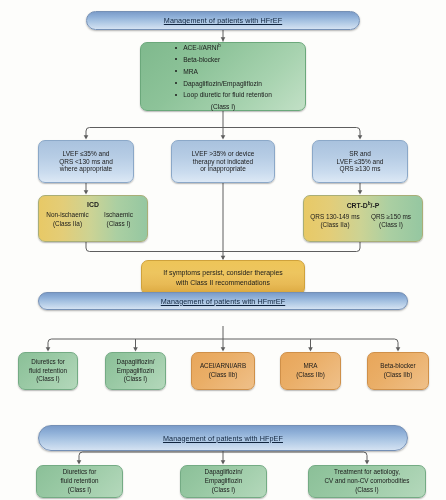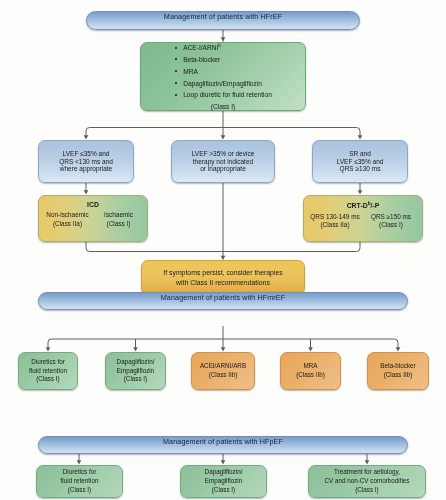--- a/index.html
+++ b/index.html
@@ -36,24 +36,26 @@
 
   
   .header-pill {
     position: absolute;
     border-radius: 14px;
     background: linear-gradient(to bottom,
                 #7b9cc9 0%, #8fb0d8 28%, #afc9e5 62%, #d4e2f2 100%);
     border: 1px solid #7590b5;
     box-shadow: 0 1px 2px rgba(0,0,0,0.3);
     display: flex;
+    align-items: center;
     justify-content: center;
     font-size: 7.2px;
     color: #10243d;
     letter-spacing: 0.1px;
+    text-decoration: underline;
   }
 
   
   .green-block {
     background: linear-gradient(135deg, #7fb98d 0%, #8dc399 35%, #a8d3b0 72%, #c2e0c6 100%);
     border: 1px solid #6ba87b;
   }
 
   .bullet-list {
     list-style: none;
@@ -297,21 +299,21 @@
   <div class="node leaf orange" style="left:280px; top:352px; width:61px; height:38px;">
     <span>MRA</span>
     <span>(Class IIb)</span>
   </div>
 
   <div class="node leaf orange" style="left:367px; top:352px; width:62px; height:38px;">
     <span>Beta-blocker</span>
     <span>(Class IIb)</span>
   </div>
 
-  <div class="header-pill" style="left:38px; top:425px; width:370px; height:18px;margin-top:11px;">
+  <div class="header-pill" style="left:38px; top:425px; width:370px; height:26px;">
     <span>Management of patients with HFpEF</span>
   </div>
 
   <div class="node leaf green" style="left:36px; top:465px; width:87px; height:33px;">
     <span>Diuretics for</span>
     <span>fluid retention</span>
     <span>(Class I)</span>
   </div>
 
   <div class="node leaf green" style="left:180px; top:465px; width:87px; height:33px;">

